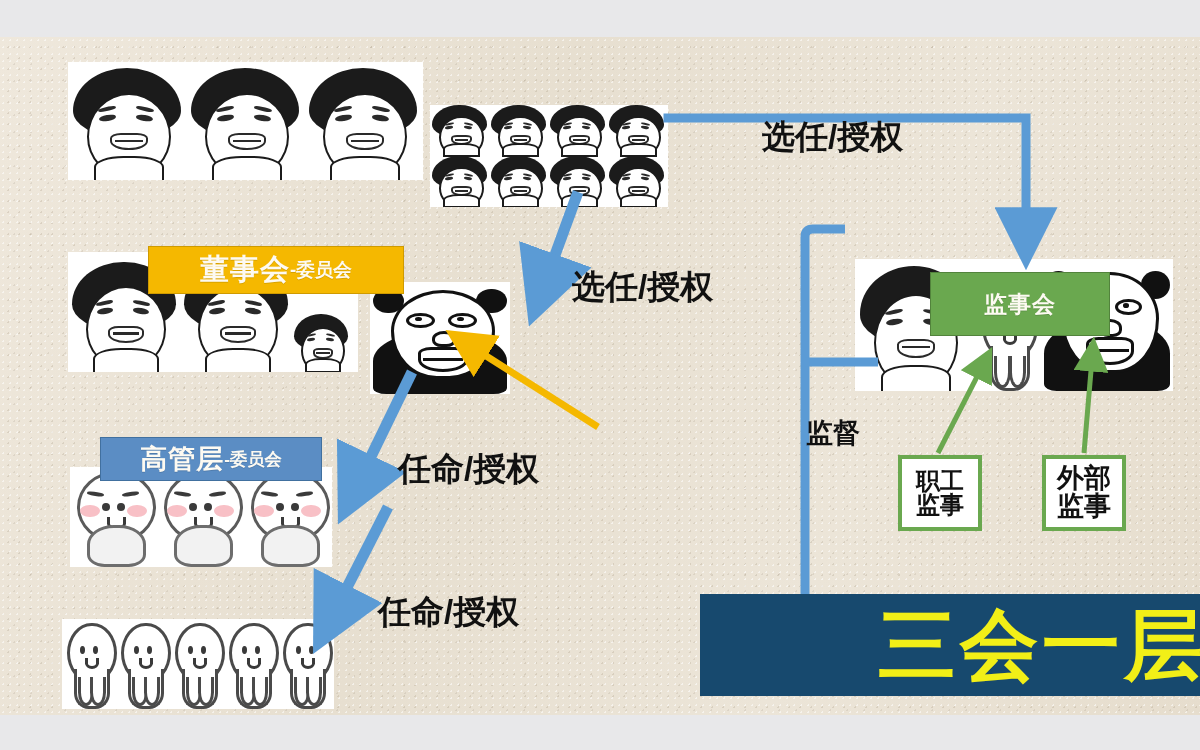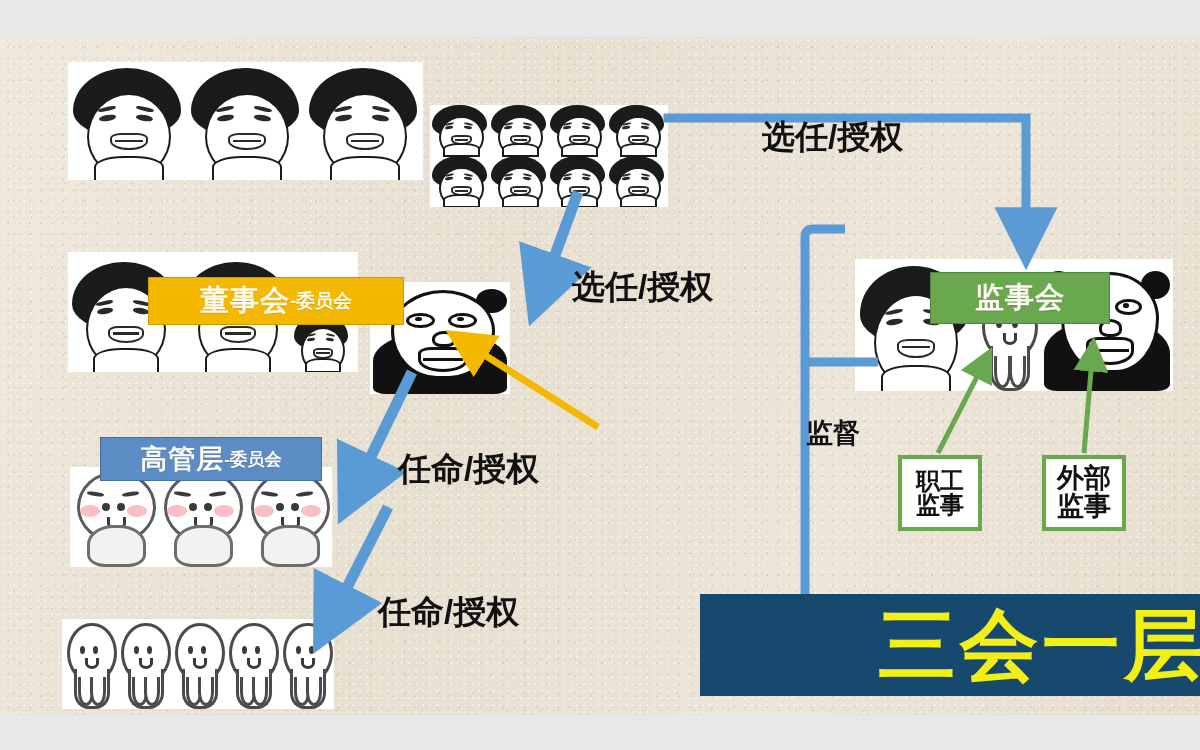--- a/index.html
+++ b/index.html
@@ -24,24 +24,24 @@
   
   .chip{
     position:absolute;display:flex;align-items:center;justify-content:center;
     color:#fdfaf2;font-weight:700;letter-spacing:1px;
     box-sizing:border-box;
     text-shadow:0 1px 0 rgba(0,0,0,.12);
     z-index:30;
   }
   .chip .sub{font-size:.64em;letter-spacing:0;}
   #chip-shareholders{left:270px;top:47px;width:190px;height:53px;background:#e8762c;border:1px solid #b4551c;font-size:31px;}
-  #chip-board{left:148px;top:240px;width:256px;height:48px;background:#f5b800;border:1px solid #cf9a00;font-size:29px;}
+  #chip-board{left:148px;top:209px;width:256px;height:48px;background:#f5b800;border:1px solid #cf9a00;font-size:29px;}
   #chip-exec{left:100px;top:400px;width:222px;height:44px;background:#5b8dc4;border:1px solid #41709f;font-size:27px;}
   #chip-staff{left:112px;top:562px;width:193px;height:44px;background:#3b62b5;border:1px solid #2c4c90;font-size:27px;}
-  #chip-supervisors{left:930px;top:235px;width:180px;height:52px;background:#6aa84f;border:1px solid #52833c;font-size:29px;}
+  #chip-supervisors{left:930px;top:235px;width:180px;height:64px;background:#6aa84f;border:1px solid #52833c;font-size:23px;}
 
   
   .strip{position:absolute;background:#fff;display:flex;align-items:flex-end;z-index:10;overflow:hidden;}
 
   
   .bowl{position:relative;flex:0 0 auto;}
   .bowl .hair{
     position:absolute;left:4%;top:0;width:92%;height:62%;
     background:#1b1b1b;border-radius:50% 50% 44% 44%/62% 62% 38% 38%;
   }

